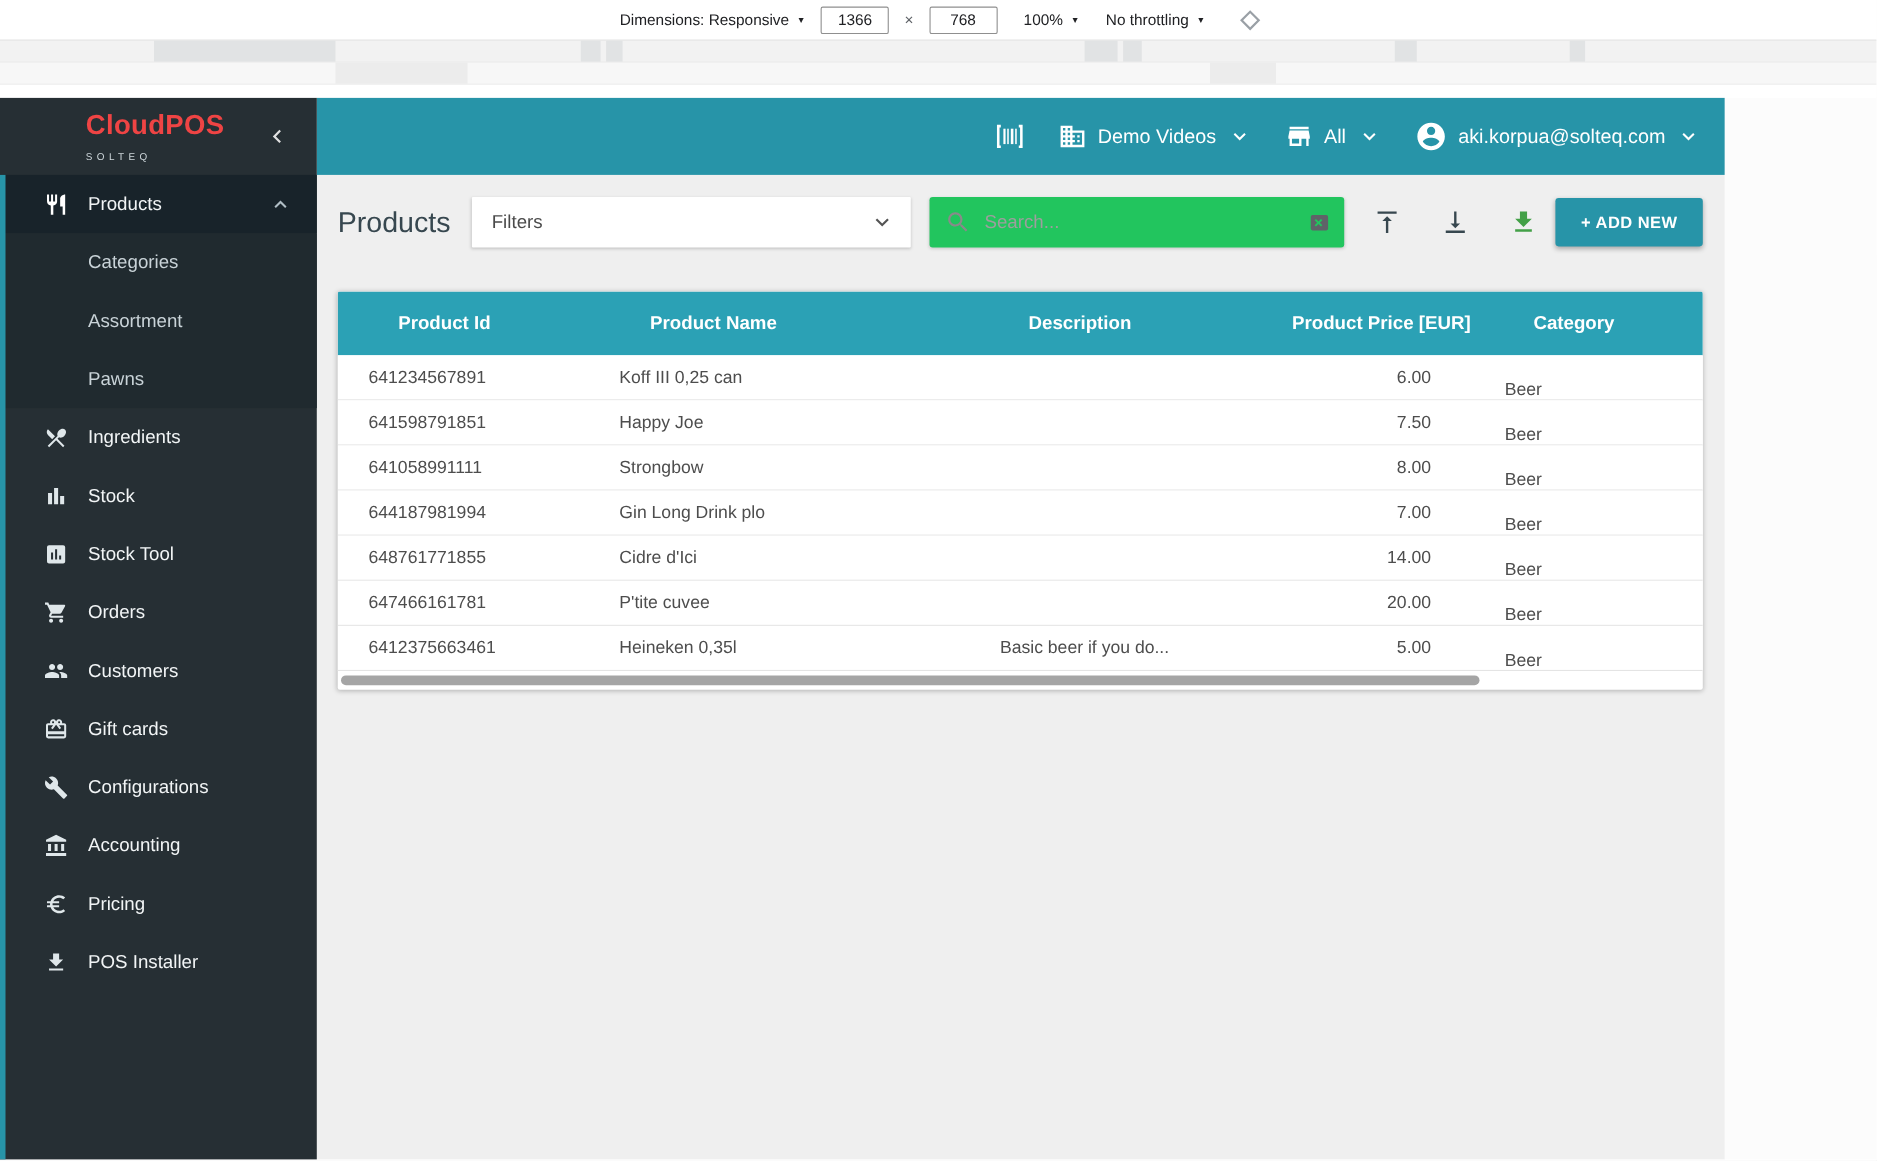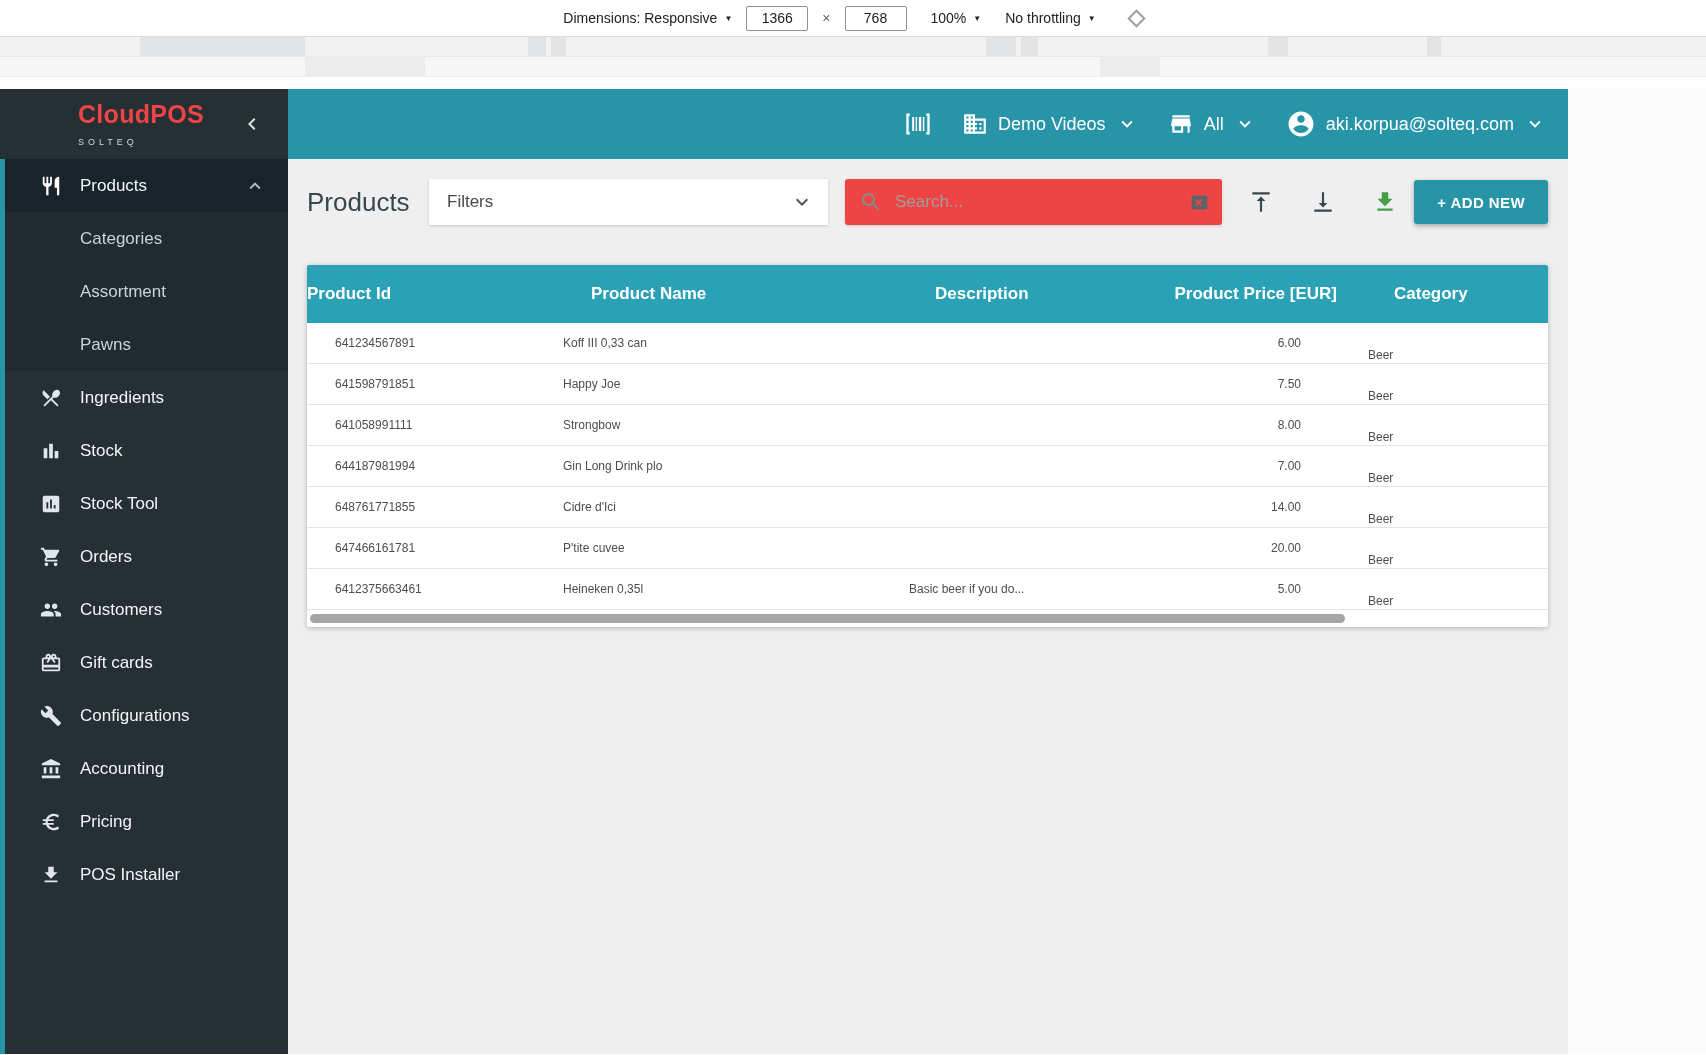--- a/index.html
+++ b/index.html
@@ -54,44 +54,44 @@
   .tb-group { display: flex; align-items: center; gap: 10px; margin-left: 30px;
     cursor: pointer; font-size: 18px; white-space: nowrap; }
   .tb-caret { display: flex; }
 
   .content { flex: 1; padding: 18px 20px 0 19px; }
   .page-header { display: flex; align-items: center; height: 46px; margin-top: 2px; }
   .page-title { font-size: 26px; color: #37474f; font-weight: 500; width: 122px; }
   .filters-box { width: 399px; height: 46px; background: #fff; border-radius: 1px;
     box-shadow: 0 1px 3px rgba(0,0,0,.18); display: flex; align-items: center;
     justify-content: space-between; padding: 0 14px 0 18px; font-size: 17px; color: #4a4a4a; cursor: pointer; }
-  .search-box { width: 377px; height: 46px; background: #ef4444; border-radius: 3px;
+  .search-box { width: 377px; height: 46px; background: #22c55e; border-radius: 3px;
     box-shadow: 0 1px 3px rgba(0,0,0,.15); display: flex; align-items: center;
     margin-left: 17px; padding: 0 12px 0 14px; justify-content: space-between; }
   .search-box input { border: none; outline: none; background: transparent; flex: 1;
     font-size: 17px; color: #333; font-family: inherit; margin-left: 12px; min-width: 0; }
   .search-box input::placeholder { color: #9e9e9e; }
   .clear-btn { display: flex; cursor: pointer; margin-left: auto; }
   .icon-btn { width: 46px; height: 46px; display: flex; align-items: center; justify-content: center;
     cursor: pointer; margin-left: 16px; }
   .add-btn { margin-left: auto; height: 44px; padding: 0 23px; background: #2794a8; border: none;
     border-radius: 3px; color: #fff; font-size: 15px; font-weight: bold; letter-spacing: .4px;
     box-shadow: 0 2px 5px rgba(0,0,0,.3); cursor: pointer; font-family: inherit; }
 
   
   .table-card { margin-top: 40px; width: 1241px; background: #fff; border-radius: 2px;
     box-shadow: 0 1px 5px rgba(0,0,0,.25); overflow: hidden; }
   .tgrid { display: grid; grid-template-columns: 228px 325px 255px 230px 203px; align-items: center; }
   .thead { height: 58px; background: #2ba1b5; color: #fff; font-weight: bold; font-size: 17px; }
-  .h-id   { }
+  .h-id   { padding-left: 55px; }
   .h-name { padding-left: 56px; }
   .h-desc { padding-left: 75px; }
   .h-price{ text-align: right; padding-right: 8px; }
   .h-cat  { padding-left: 49px; }
-  .trow { height: 41px; border-bottom: 1px solid #e4e4e4; font-size: 12px; color: #4d4d4d; background: #fff; cursor: pointer; }
+  .trow { height: 41px; border-bottom: 1px solid #e4e4e4; font-size: 16px; color: #4d4d4d; background: #fff; cursor: pointer; }
   .c-id   { padding-left: 28px; }
   .c-name { padding-left: 28px; }
   .c-desc { padding-left: 49px; }
   .c-price{ text-align: right; padding-right: 44px; }
   .c-cat  { padding-left: 23px; margin-top: 23px; }
   .scroll-area { height: 17px; display: flex; align-items: center; padding: 0 3px; }
   .scroll-thumb { width: 1035px; height: 9px; background: #a5a5a5; border-radius: 5px; cursor: pointer; }
 </style>
 </head>
 <body>
@@ -376,21 +376,21 @@
         <div class="tgrid thead">
           <div class="h-id">Product Id</div>
           <div class="h-name">Product Name</div>
           <div class="h-desc">Description</div>
           <div class="h-price">Product Price [EUR]</div>
           <div class="h-cat">Category</div>
         </div>
 
         <div class="tgrid trow">
           <div class="c-id">641234567891</div>
-          <div class="c-name">Koff III 0,33 can</div>
+          <div class="c-name">Koff III 0,25 can</div>
           <div class="c-desc"></div>
           <div class="c-price">6.00</div>
           <div class="c-cat">Beer</div>
         </div>
         <div class="tgrid trow">
           <div class="c-id">641598791851</div>
           <div class="c-name">Happy Joe</div>
           <div class="c-desc"></div>
           <div class="c-price">7.50</div>
           <div class="c-cat">Beer</div>

